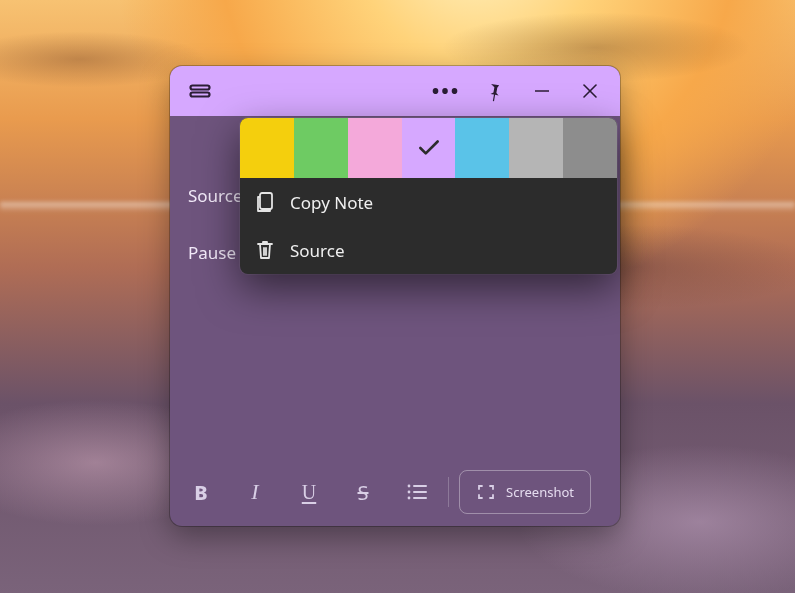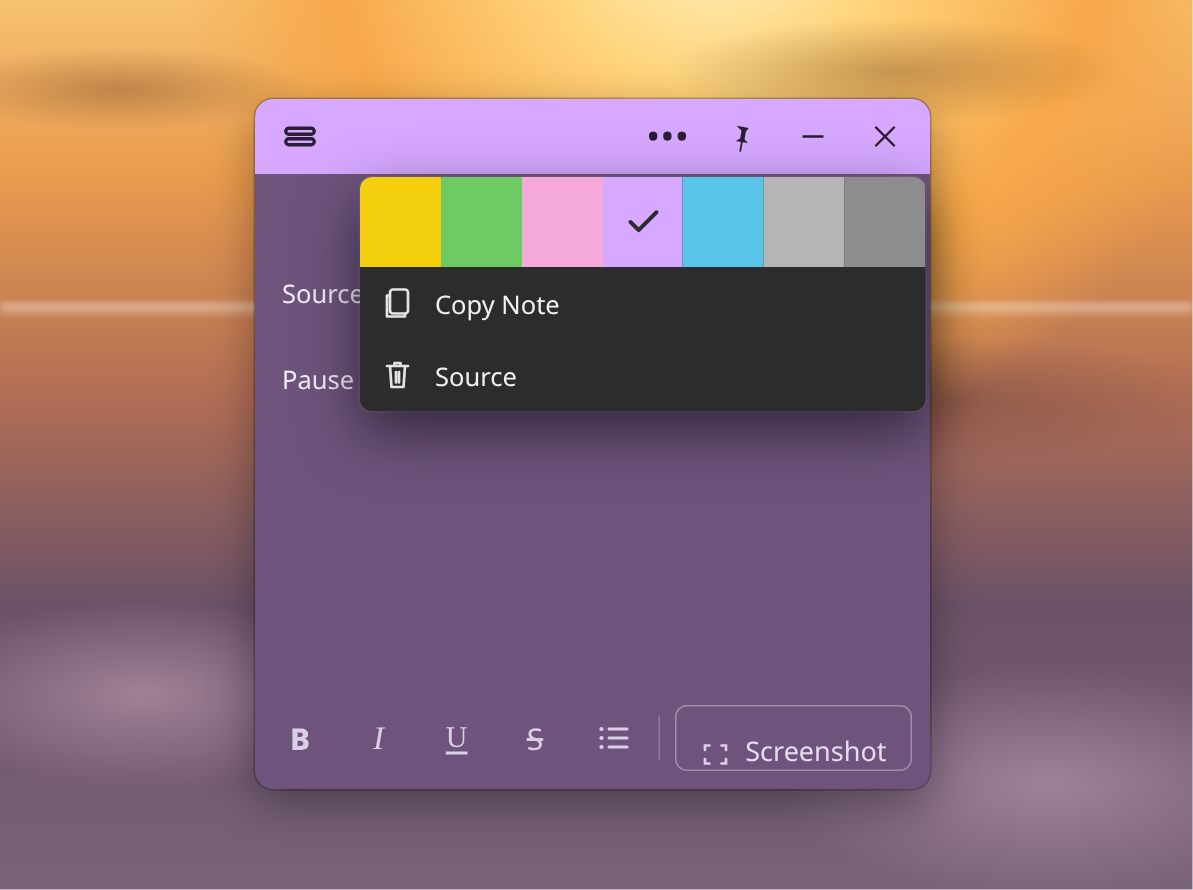--- a/index.html
+++ b/index.html
@@ -110,28 +110,28 @@
   .underline-label { text-decoration: underline; text-underline-offset: 3px; font-size: 20px; font-family: Georgia, serif; }
   .strike-label { text-decoration: line-through; font-size: 20px; }
   .divider {
     width: 1px;
     height: 30px;
     background: rgba(255,255,255,.22);
     margin: 0 10px 0 4px;
   }
   .screenshot-btn {
     display: flex;
-    align-items: flex-end;
+    align-items: center;
     gap: 10px;
     padding: 0 16px;
     height: 42px;
     border: 1px solid rgba(255,255,255,.35);
     border-radius: 8px;
     color: #e5dcef;
-    font-size: 18px;
+    font-size: 13px;
     cursor: pointer;
   }
 
   
   .menu {
     position: absolute;
     left: 240px;
     top: 118px;
     width: 377px;
     background: #2c2c2c;

